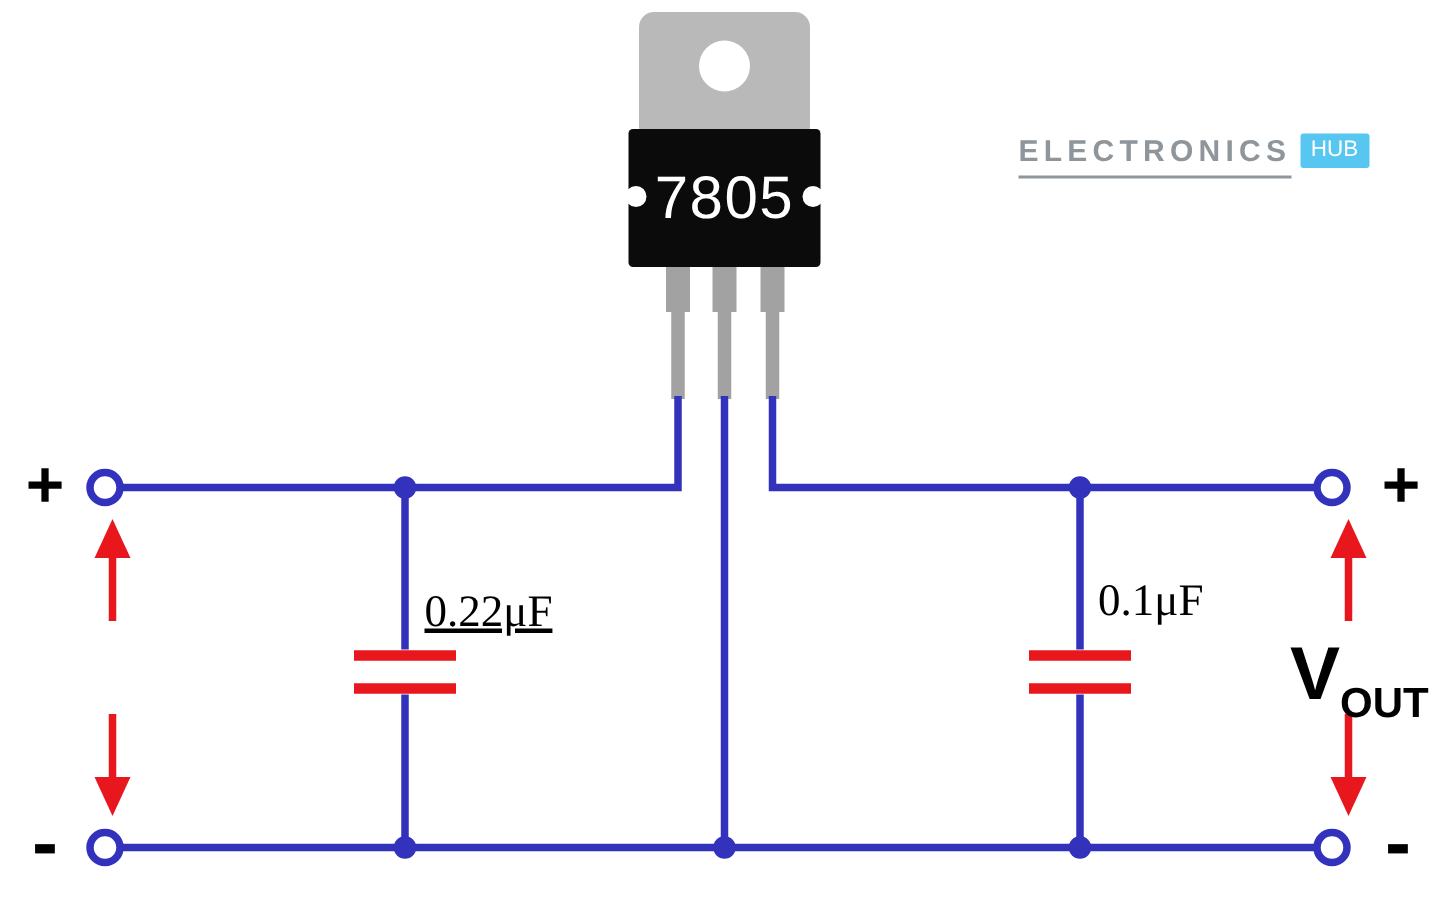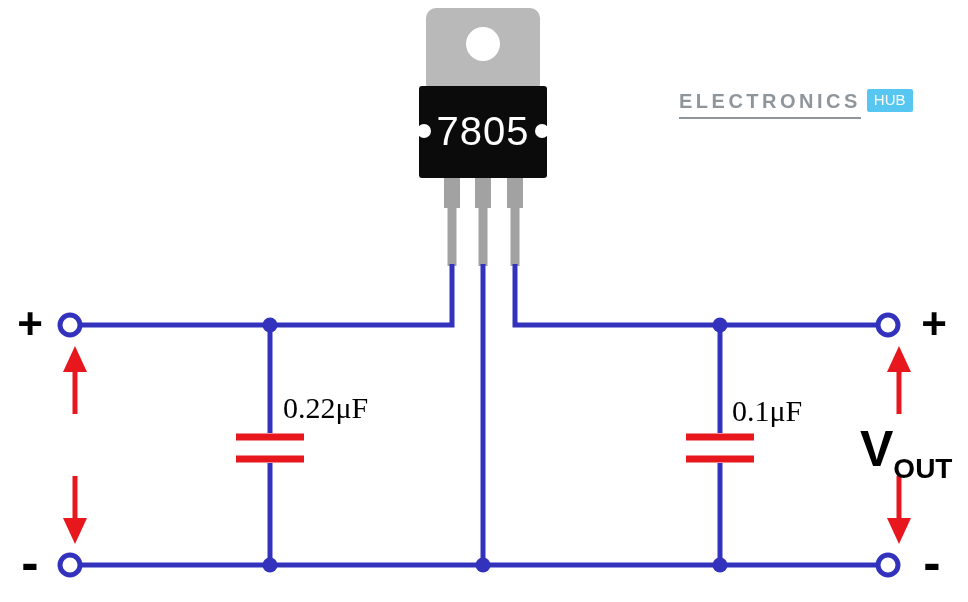--- a/index.html
+++ b/index.html
@@ -117,21 +117,21 @@
   </svg>
 
   <div class="lbl sign" style="left:30px;top:324px;">+</div>
   <div class="lbl sign sign-minus" style="left:30px;top:562px;">-</div>
   <div class="lbl sign" style="left:934px;top:324px;">+</div>
   <div class="lbl sign sign-minus" style="left:932px;top:562px;">-</div>
 
 
   <div class="lbl vlabel" style="left:860px;top:424px;"><span>V</span><span class="vsub">OUT</span></div>
 
-  <div class="lbl caplabel" style="left:283px;top:393px;">0.22μF</div>
-  <div class="lbl caplabel" style="left:732px;top:396px;">0.1μF</div>
+  <div class="lbl caplabel" style="left:283px;top:393px;text-decoration:underline;">0.22μF</div>
+  <div class="lbl caplabel" style="left:732px;top:386px;">0.1μF</div>
 
   <div class="brand">
     <span class="brand-name">ELECTRONICS</span>
     <span class="brand-tag">HUB</span>
   </div>
 
 </div>
 
 </body></html>

